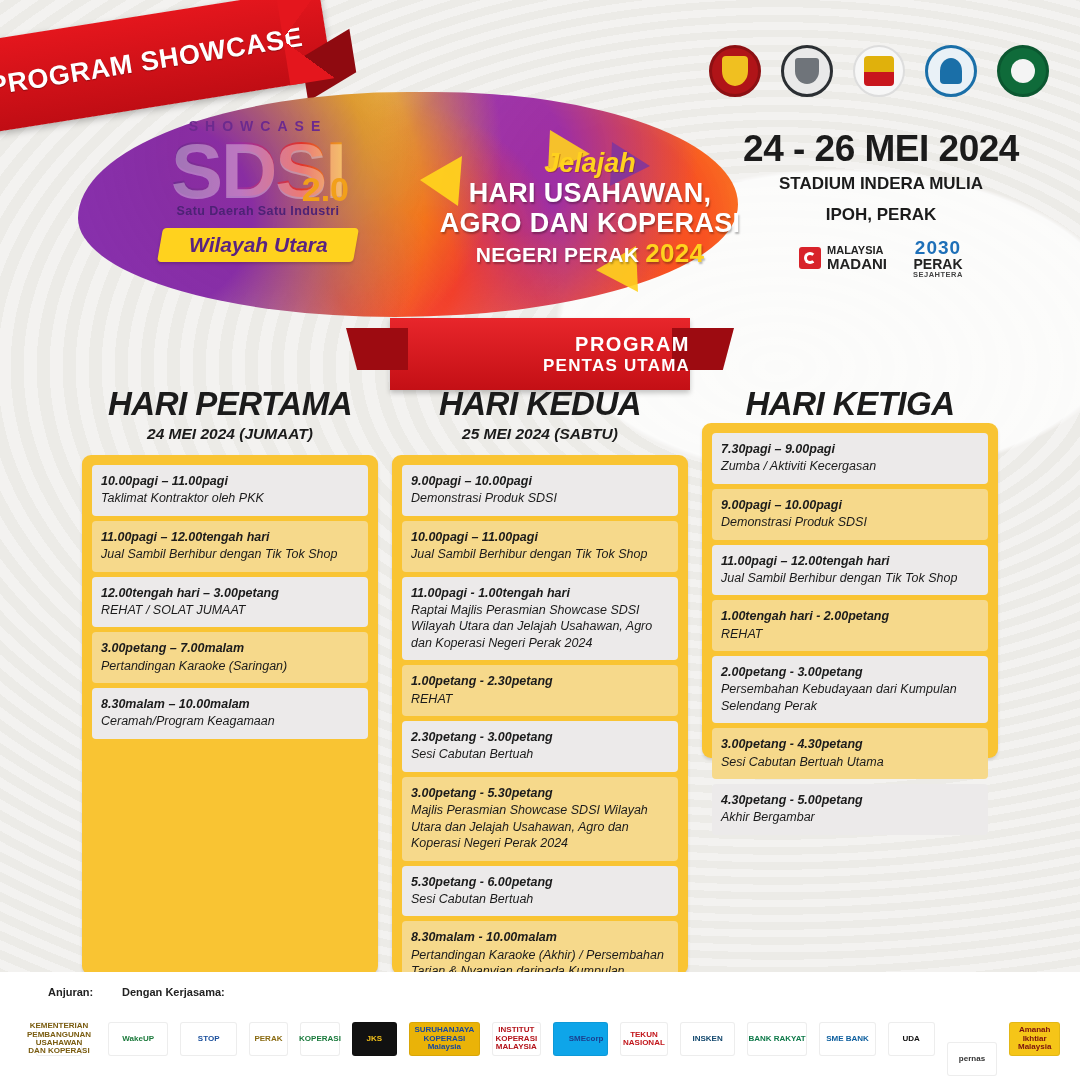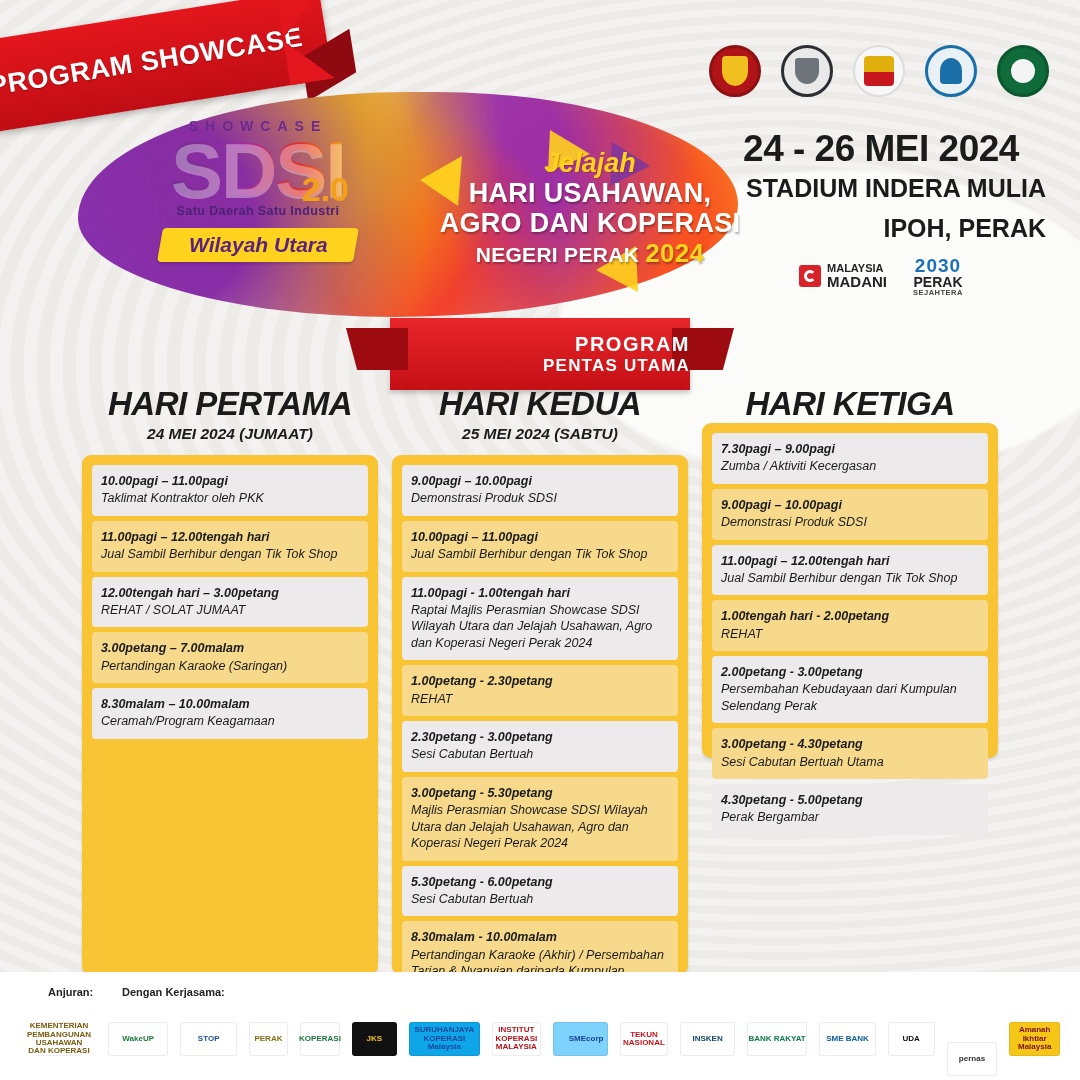--- a/index.html
+++ b/index.html
@@ -91,21 +91,21 @@
   .jelajah .yr{ color:#ffd21e; font-size:26px; }
 
   
   .crests{ position:absolute; right:30px; top:40px; display:flex; gap:18px; align-items:center;}
   .crest{ width:54px; height:62px; display:flex; align-items:center; justify-content:center;}
   .crest .circ{ width:52px; height:52px; border-radius:50%; display:flex;align-items:center;justify-content:center; }
 
   
   .info{ position:absolute; right:34px; top:128px; width:330px; text-align:center; color:#1b1b1b;}
   .info .date{ font-size:37px; font-weight:bold; letter-spacing:-.5px; }
-  .info .venue{ font-size:25px; font-weight:bold; line-height:1.12; margin-top:4px;text-align:right;}
+  .info .venue{ font-size:17px; font-weight:bold; line-height:1.12; margin-top:4px;}
   .badges{ display:flex; gap:26px; justify-content:center; align-items:center; margin-top:14px;}
   .badge-madani{ display:flex; align-items:center; gap:6px;}
   .badge-madani .sq{ width:22px;height:22px;background:#d8232a;border-radius:3px;position:relative;}
   .badge-madani .sq:after{content:"";position:absolute;inset:5px;border:3px solid #fff;border-radius:50%;border-right-color:transparent;}
   .badge-madani .tx{ text-align:left; line-height:1; }
   .badge-madani .t1{ font-size:11px;font-weight:bold;color:#222;}
   .badge-madani .t2{ font-size:15px;font-weight:bold;color:#222;}
   .badge-perak{ text-align:center; line-height:1;}
   .badge-perak .n{ font-size:19px;font-weight:bold;color:#1d6fb8;letter-spacing:1px;}
   .badge-perak .p{ font-size:14px;font-weight:bold;color:#222;}
@@ -339,40 +339,40 @@
         <div class="slot a">
           <div class="t">2.00petang - 3.00petang</div>
           <div class="d">Persembahan Kebudayaan dari Kumpulan Selendang Perak</div>
         </div>
         <div class="slot b">
           <div class="t">3.00petang - 4.30petang</div>
           <div class="d">Sesi Cabutan Bertuah Utama</div>
         </div>
         <div class="slot a">
           <div class="t">4.30petang - 5.00petang</div>
-          <div class="d">Perak Bergambar</div>
+          <div class="d">Akhir Bergambar</div>
         </div>
       </div>
     </div>
 
   </div>
 
   <div class="footer">
     <div class="lbl lbl-anjuran">Anjuran:</div>
     <div class="lbl lbl-kerjasama">Dengan Kerjasama:</div>
     <div class="logo-row" id="footer-logo-row">
         <div class="flogo" style="width: 46px; background: rgb(255, 255, 255); color: rgb(122, 92, 16); border: 1px solid rgba(0, 0, 0, 0.07); border-radius: 3px; margin-right: 14px;">KEMENTERIAN PEMBANGUNAN USAHAWAN DAN KOPERASI</div>
         <div class="flogo" style="width: 62px; background: rgb(255, 255, 255); color: rgb(28, 122, 60); border: 1px solid rgba(0, 0, 0, 0.07); border-radius: 3px;">WakeUP</div>
         <div class="flogo" style="width: 58px; background: rgb(255, 255, 255); color: rgb(26, 79, 156); border: 1px solid rgba(0, 0, 0, 0.07); border-radius: 3px;">STOP</div>
         <div class="flogo" style="width: 40px; background: rgb(255, 255, 255); color: rgb(138, 107, 18); border: 1px solid rgba(0, 0, 0, 0.07); border-radius: 3px;">PERAK</div>
         <div class="flogo" style="width: 40px; background: rgb(255, 255, 255); color: rgb(26, 122, 60); border: 1px solid rgba(0, 0, 0, 0.07); border-radius: 3px;">KOPERASI</div>
         <div class="flogo" style="width: 46px; background: rgb(17, 17, 17); color: rgb(242, 192, 26); border: 1px solid rgba(0, 0, 0, 0.07); border-radius: 3px;">JKS</div>
-        <div class="flogo" style="width: 73px; background: #0ea5e9; color: rgb(23, 72, 158); border: 1px solid rgba(0, 0, 0, 0.07); border-radius: 3px;">SURUHANJAYA KOPERASI Malaysia</div>
+        <div class="flogo" style="width: 73px; background: #eab308; color: rgb(23, 72, 158); border: 1px solid rgba(0, 0, 0, 0.07); border-radius: 3px;">SURUHANJAYA KOPERASI Malaysia</div>
         <div class="flogo" style="width: 50px; background: rgb(255, 255, 255); color: rgb(180, 19, 26); border: 1px solid rgba(0, 0, 0, 0.07); border-radius: 3px;">INSTITUT KOPERASI MALAYSIA</div>
-        <div class="flogo" style="width: 56px; background: #7dd3fc; color: rgb(27, 63, 143); border: 1px solid rgba(0, 0, 0, 0.07); border-radius: 3px; padding-left: 12px;">SMEcorp</div>
+        <div class="flogo" style="width: 56px; background: #0ea5e9; color: rgb(27, 63, 143); border: 1px solid rgba(0, 0, 0, 0.07); border-radius: 3px; padding-left: 12px;">SMEcorp</div>
         <div class="flogo" style="width: 50px; background: rgb(255, 255, 255); color: rgb(194, 22, 27); border: 1px solid rgba(0, 0, 0, 0.07); border-radius: 3px;">TEKUN NASIONAL</div>
         <div class="flogo" style="width: 56px; background: rgb(255, 255, 255); color: rgb(19, 72, 110); border: 1px solid rgba(0, 0, 0, 0.07); border-radius: 3px;">INSKEN</div>
         <div class="flogo" style="width: 62px; background: rgb(255, 255, 255); color: rgb(15, 122, 74); border: 1px solid rgba(0, 0, 0, 0.07); border-radius: 3px;">BANK RAKYAT</div>
         <div class="flogo" style="width: 58px; background: rgb(255, 255, 255); color: rgb(12, 94, 158); border: 1px solid rgba(0, 0, 0, 0.07); border-radius: 3px;">SME BANK</div>
         <div class="flogo" style="width: 48px; background: rgb(255, 255, 255); color: rgb(17, 17, 17); border: 1px solid rgba(0, 0, 0, 0.07); border-radius: 3px;">UDA</div>
         <div class="flogo" style="width: 52px; background: rgb(255, 255, 255); color: rgb(51, 51, 51); border: 1px solid rgba(0, 0, 0, 0.07); border-radius: 3px; margin-top: 40px;">pernas</div>
         <div class="flogo" style="width: 52px; background: rgb(245, 197, 24); color: rgb(122, 16, 16); border: 1px solid rgba(0, 0, 0, 0.07); border-radius: 3px;">Amanah Ikhtiar Malaysia</div>
       </div>
   </div>
 

